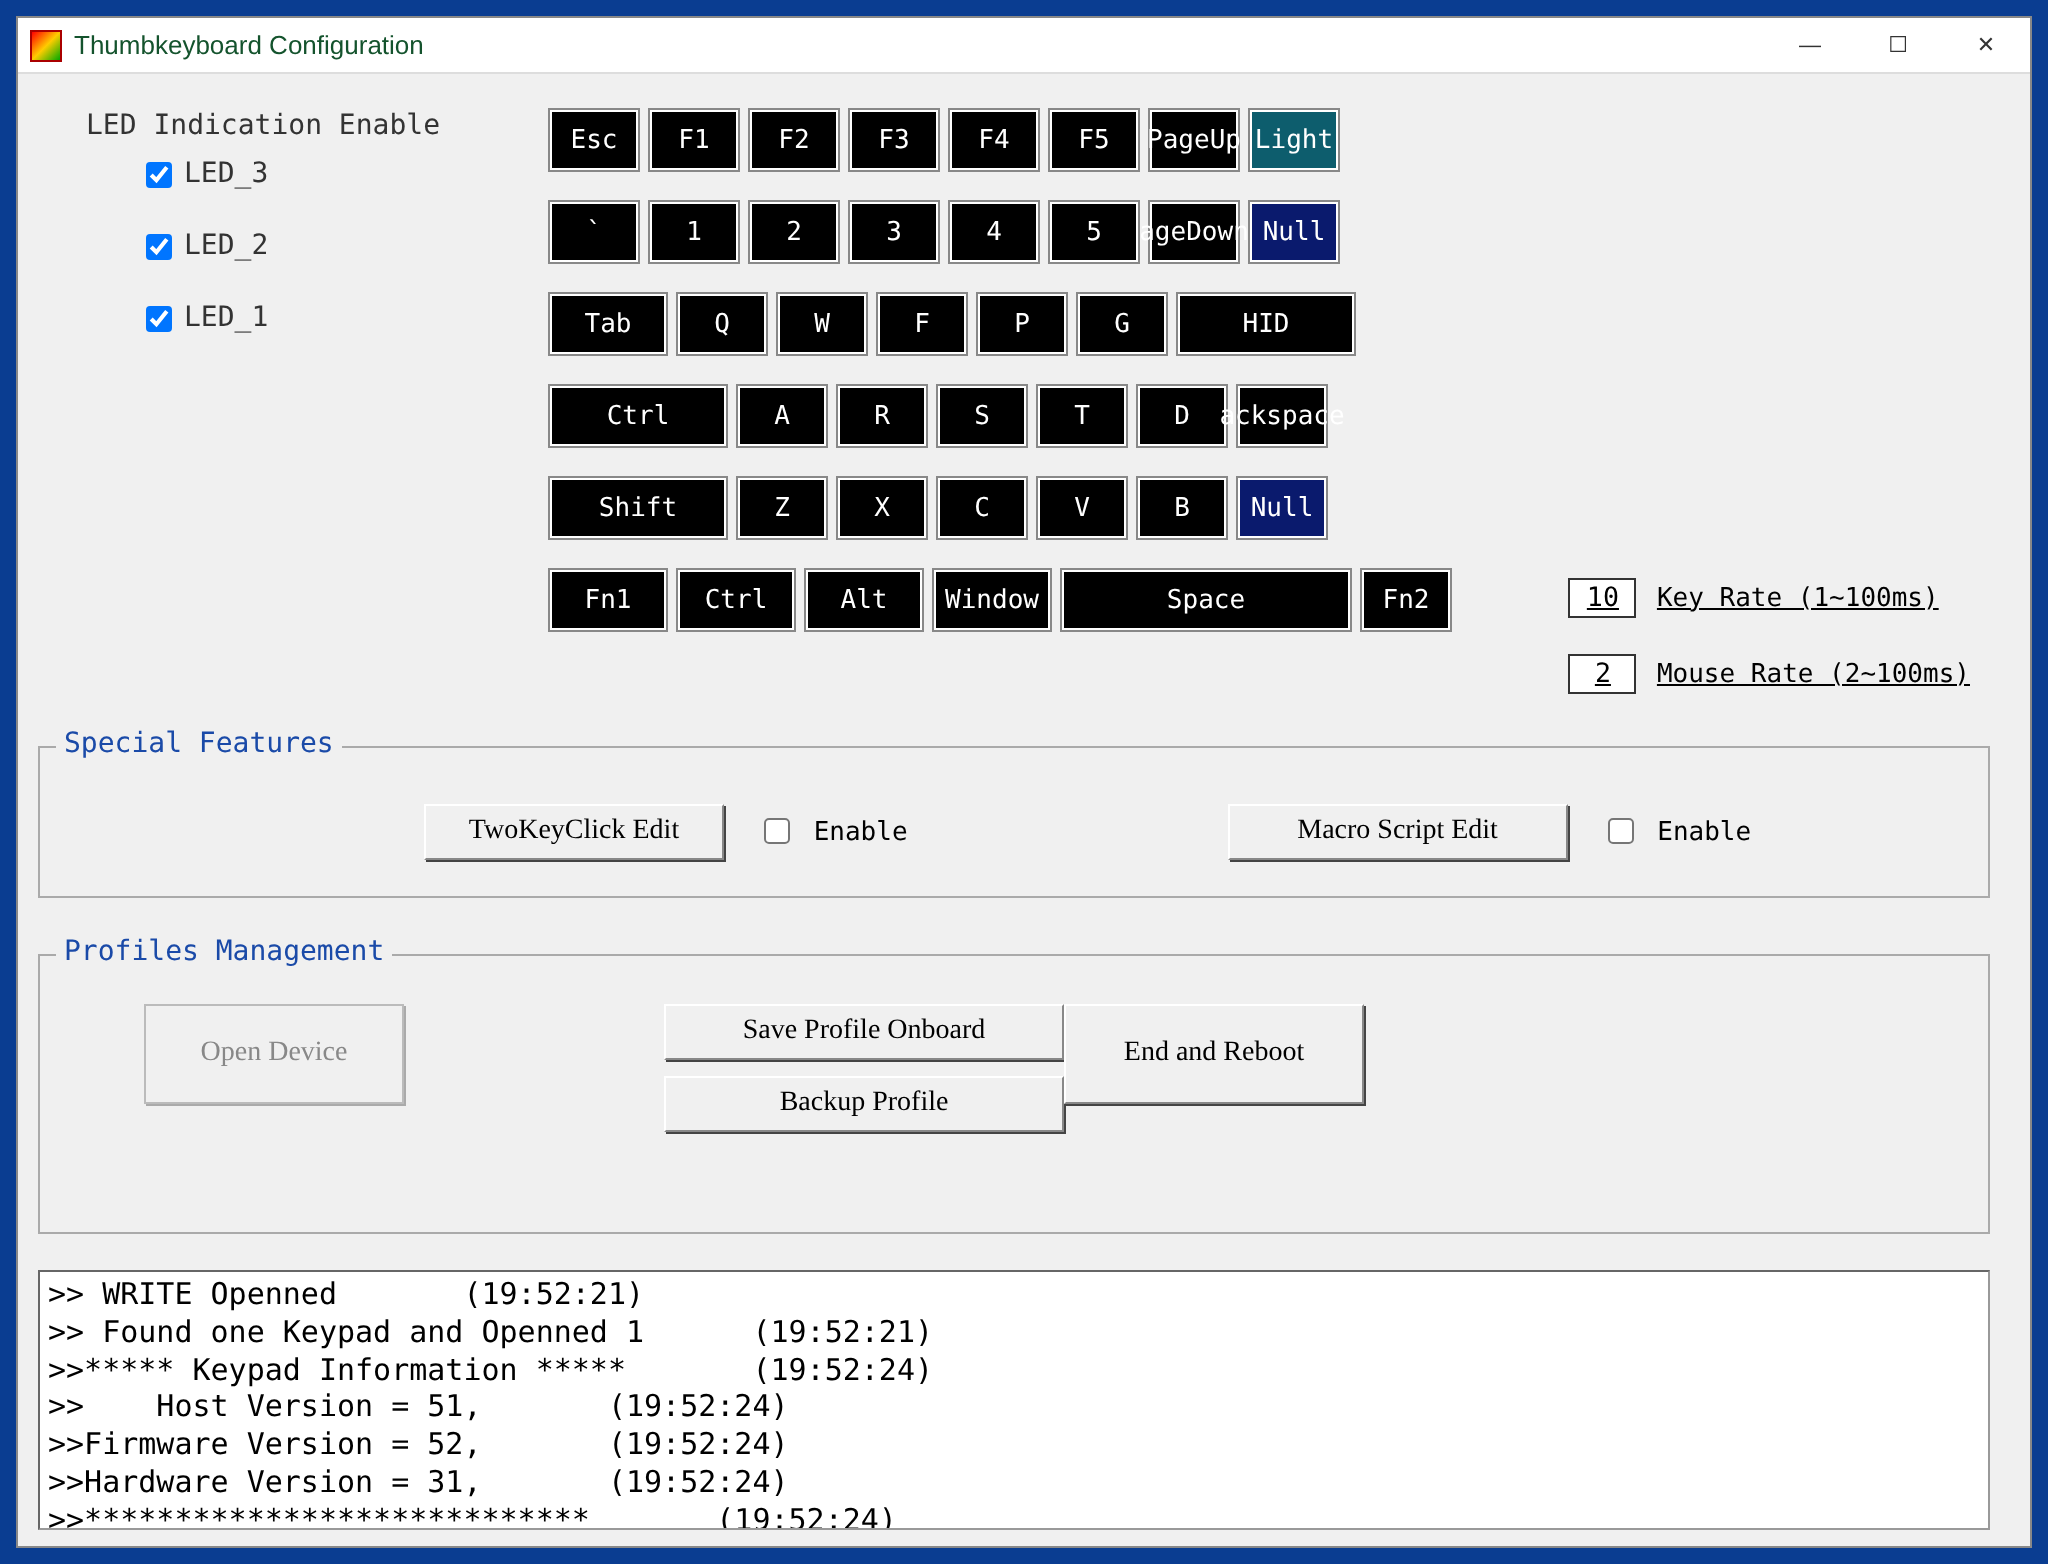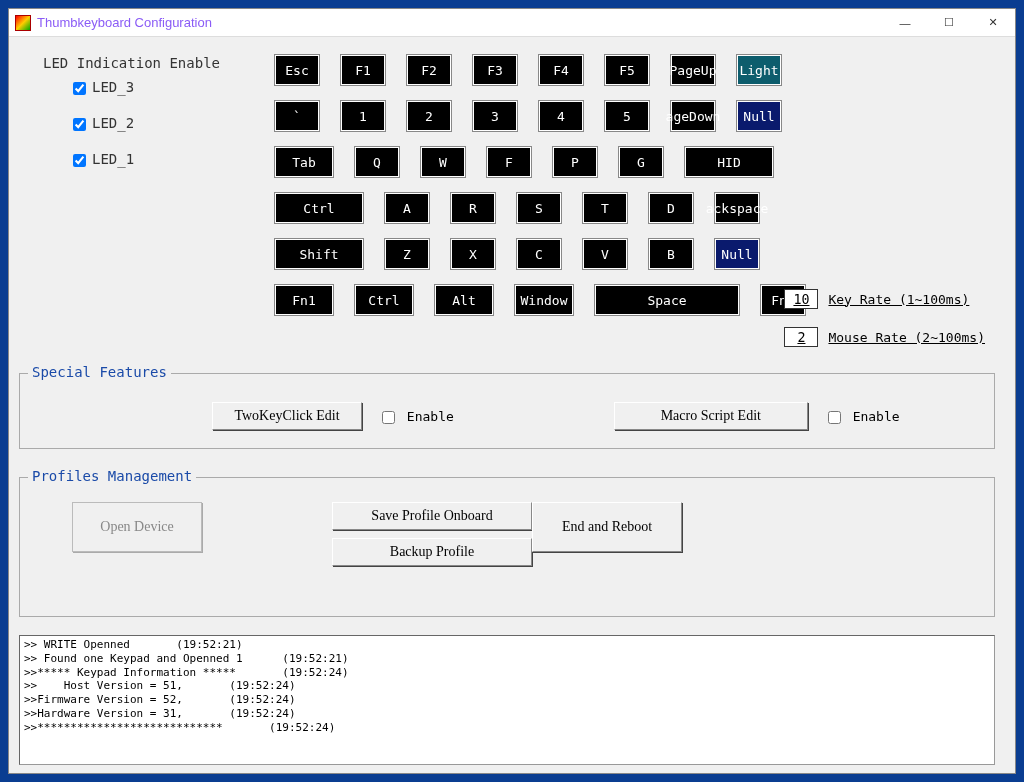--- a/index.html
+++ b/index.html
@@ -24,21 +24,21 @@
     display: flex;
     align-items: center;
     padding-left: 6px;
   }
   .app-icon {
     width: 16px; height: 16px;
     background: linear-gradient(135deg, #ff0000 0%, #ffcc00 50%, #00aa00 100%);
     border: 1px solid #aa0000;
     margin-right: 6px;
   }
-  .title-text { flex: 1; color: #8b5cf6; }
+  .title-text { flex: 1; color: #14532d; }
   .win-controls { display: flex; }
   .wc {
     width: 44px; height: 28px;
     display: flex; align-items: center; justify-content: center;
     color: #333; font-family: Arial; font-size: 11px;
   }
 
   .client {
     position: absolute;
     top: 28px; left: 0; right: 0; bottom: 0;
@@ -56,21 +56,21 @@
   }
   .led-title { margin-bottom: 8px; }
   .led-row { margin-left: 30px; margin-bottom: 20px; }
   .led-row input { vertical-align: middle; margin-right: 6px; }
 
   
   .kbd {
     position: absolute;
     left: 266px; top: 18px;
   }
-  .krow { display: flex; gap: 22px; margin-bottom: 16px; }
+  .krow { display: flex; gap: 6px; margin-bottom: 16px; }
   .key {
     background: #000;
     color: #fff;
     border: 1.5px solid #fff;
     box-shadow: 0 0 0 1px #888;
     font-family: Consolas, monospace;
     font-size: 13px;
     display: flex;
     align-items: center;
     justify-content: center;
@@ -142,21 +142,21 @@
 
   
   .console {
     position: absolute;
     left: 10px; bottom: 8px;
     width: 976px; height: 130px;
     background: #fff;
     border: 1px solid #999;
     border-top-color: #666; border-left-color: #666;
     font-family: Consolas, monospace;
-    font-size: 11px;
+    font-size: 15px;
     padding: 2px 4px;
     overflow-y: scroll;
     white-space: pre;
     line-height: 1.25;
   }
   .console::-webkit-scrollbar { width: 16px; }
   .console::-webkit-scrollbar-track { background: #f0f0f0; }
   .console::-webkit-scrollbar-thumb { background: #c0c0c0; border: 1px solid #999; }
 </style>
 </head>
@@ -252,21 +252,21 @@
         <span>Mouse Rate (2~100ms)</span>
       </div>
     </div>
 
     <div class="group" id="grp-special">
       <div class="legend">Special Features</div>
       <div class="feat-row" style="justify-content:flex-start; padding-left:180px;">
         <button class="btn" style="width:150px">TwoKeyClick Edit</button>
         <label class="cb-label"><input type="checkbox" style=""> <span>Enable</span></label>
         <div style="width:120px"></div>
-        <button class="btn" style="width:194px">Macro Script Edit</button>
+        <button class="btn" style="width:170px">Macro Script Edit</button>
         <label class="cb-label"><input type="checkbox" style=""> <span>Enable</span></label>
       </div>
     </div>
 
     <div class="group" id="grp-profiles">
       <div class="legend">Profiles Management</div>
       <div class="profiles-inner">
         <div class="pcol big">
           <button class="btn pbtn disabled" style="width:130px">Open Device</button>
         </div>

